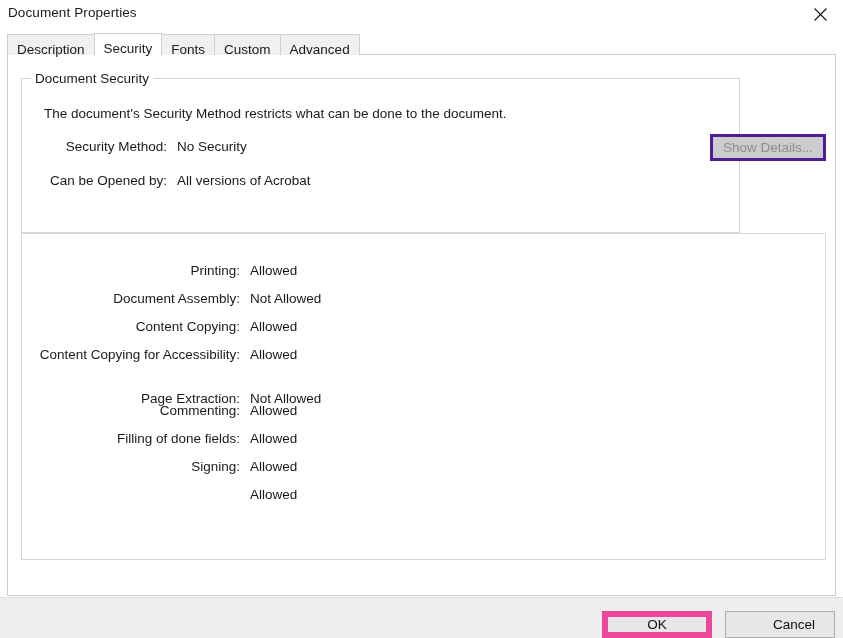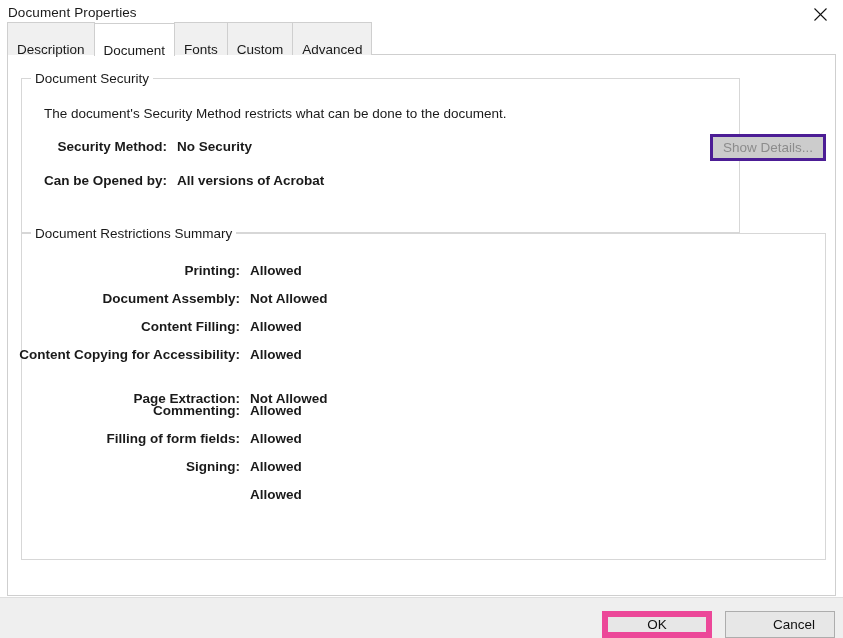--- a/index.html
+++ b/index.html
@@ -62,21 +62,21 @@
     top: 33px;
     height: 22px;
     display: flex;
     align-items: flex-end;
     z-index: 3;
   }
   .tab {
     position: relative;
     height: 21px;
     line-height: 21px;
-    padding: 16px 9px;
+    padding: 4px 9px;
     background: #f0f0f0;
     border: 1px solid #cfcfcf;
     border-bottom: none;
     font-size: 13.5px;
     color: #1a1a1a;
     white-space: nowrap;
     margin-right: -1px;
     box-sizing: border-box;
     cursor: default;
   }
@@ -139,21 +139,20 @@
     top: 27px;
     font-size: 13.5px;
     color: #1a1a1a;
     white-space: nowrap;
   }
   .field-row {
     position: absolute;
     height: 18px;
     line-height: 18px;
     white-space: nowrap;
-    font-weight: bold;
   }
   .field-label {
     position: absolute;
     right: 0;
     top: 0;
     font-size: 13.5px;
     color: #1a1a1a;
     white-space: nowrap;
   }
   .field-value {
@@ -241,21 +240,21 @@
     <div class="close-btn">
       <svg width="13" height="13" viewBox="0 0 13 13" aria-hidden="true">
         <line x1="0.5" y1="0.5" x2="12.5" y2="12.5" stroke="#111111" stroke-width="1.1"></line>
         <line x1="12.5" y1="0.5" x2="0.5" y2="12.5" stroke="#111111" stroke-width="1.1"></line>
       </svg>
     </div>
   </div>
 
   <div class="tabstrip">
     <div class="tab">Description</div>
-    <div class="tab active">Document</div>
+    <div class="tab active">Security</div>
     <div class="tab">Fonts</div>
     <div class="tab">Custom</div>
     <div class="tab">Advanced</div>
   </div>
 
   <div class="content-panel">
 
     <div class="groupbox group-security">
       <div class="group-legend">Document Security</div>
 
@@ -268,48 +267,47 @@
 
       <div class="field-row g1-row" style="top:93px;">
         <span class="field-label">Can be Opened by:</span>
         <span class="field-value">All versions of Acrobat</span>
       </div>
 
       <div class="show-details-btn">Show Details...</div>
     </div>
 
     <div class="groupbox group-restrictions">
-      <div class="group-legend">Document Restrictions Summary</div>
 
       <div class="field-row g2-row" style="top:28px;">
         <span class="field-label">Printing:</span>
         <span class="field-value">Allowed</span>
       </div>
       <div class="field-row g2-row" style="top:56px;">
         <span class="field-label">Document Assembly:</span>
         <span class="field-value">Not Allowed</span>
       </div>
       <div class="field-row g2-row" style="top:84px;">
-        <span class="field-label">Content Filling:</span>
+        <span class="field-label">Content Copying:</span>
         <span class="field-value">Allowed</span>
       </div>
       <div class="field-row g2-row" style="top:112px;">
         <span class="field-label">Content Copying for Accessibility:</span>
         <span class="field-value">Allowed</span>
       </div>
       <div class="field-row g2-row" style="top:156px;">
         <span class="field-label">Page Extraction:</span>
         <span class="field-value">Not Allowed</span>
       </div>
       <div class="field-row g2-row" style="top:168px;">
         <span class="field-label">Commenting:</span>
         <span class="field-value">Allowed</span>
       </div>
       <div class="field-row g2-row" style="top:196px;">
-        <span class="field-label">Filling of form fields:</span>
+        <span class="field-label">Filling of done fields:</span>
         <span class="field-value">Allowed</span>
       </div>
       <div class="field-row g2-row" style="top:224px;">
         <span class="field-label">Signing:</span>
         <span class="field-value">Allowed</span>
       </div>
       <div class="field-row g2-row" style="top:252px;">
         <span class="field-value">Allowed</span>
       </div>
     </div>

